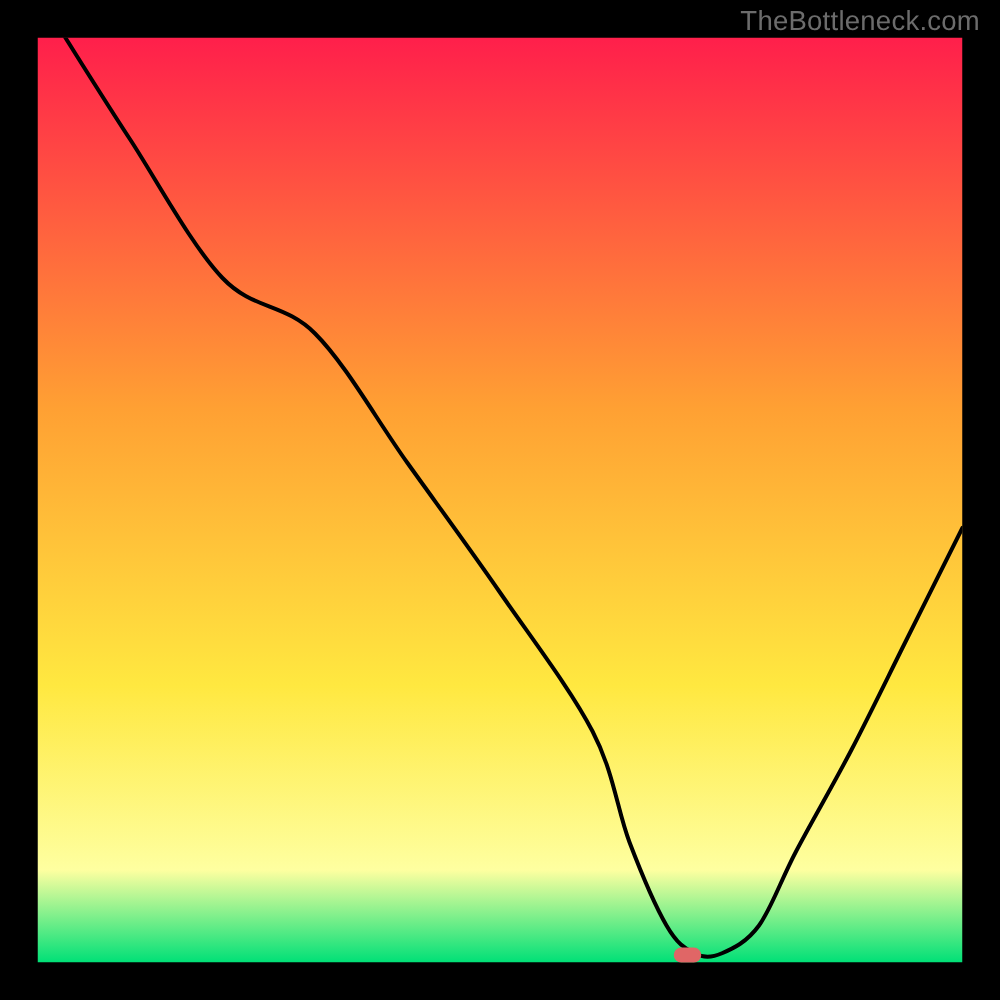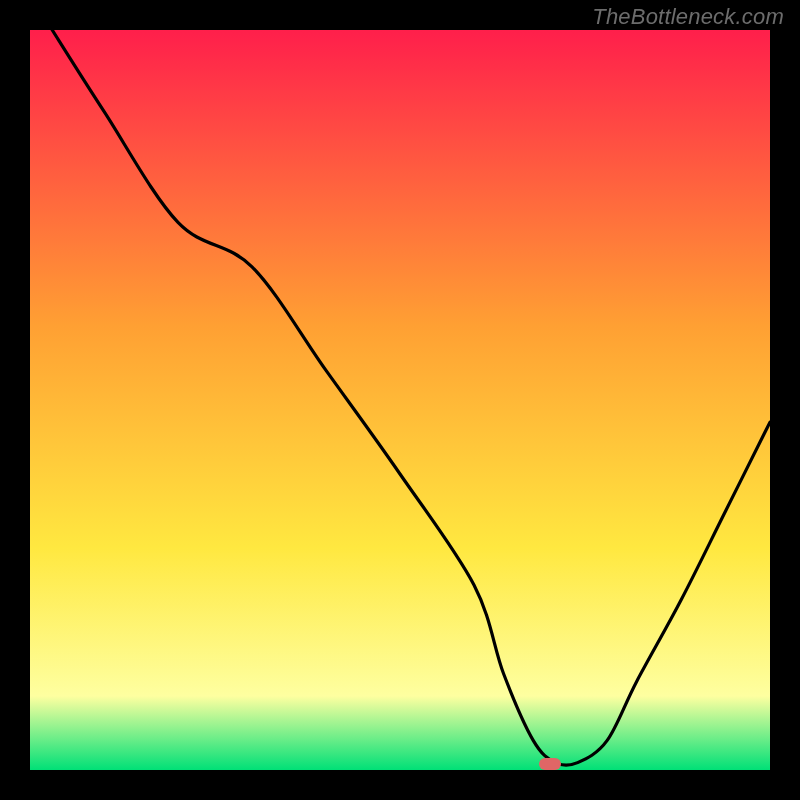--- a/index.html
+++ b/index.html
@@ -18,21 +18,20 @@
   }
   .watermark {
     position: absolute;
     top: 4px;
     right: 16px;
     color: #6c6c6c;
     font-family: Arial, Helvetica, sans-serif;
     font-size: 22px;
     font-weight: 500;
     letter-spacing: 0.2px;
-    font-style: italic;
   }
   .plot {
     position: absolute;
     left: 30px;
     top: 30px;
     width: 740px;
     height: 740px;
     background: #000;
   }
   .gradient {

